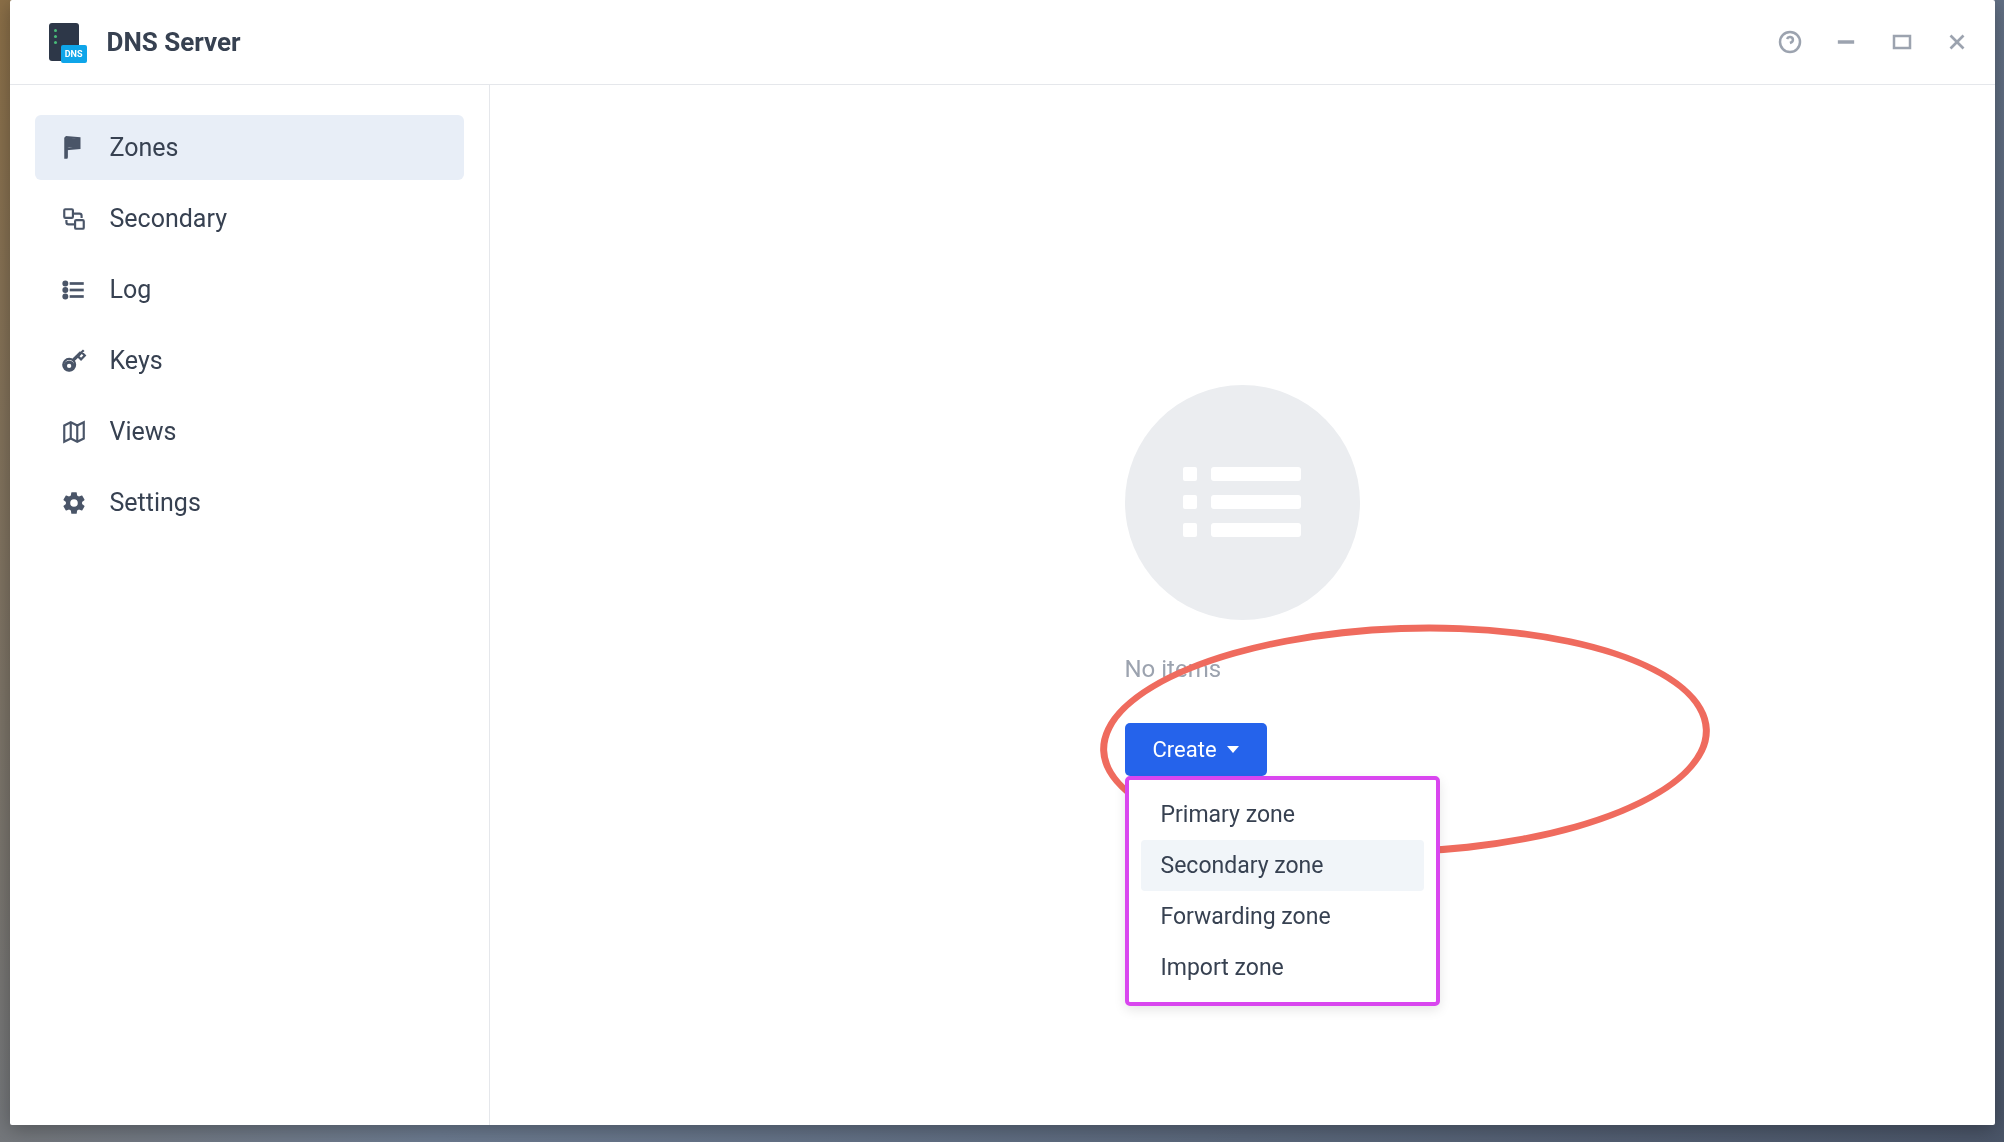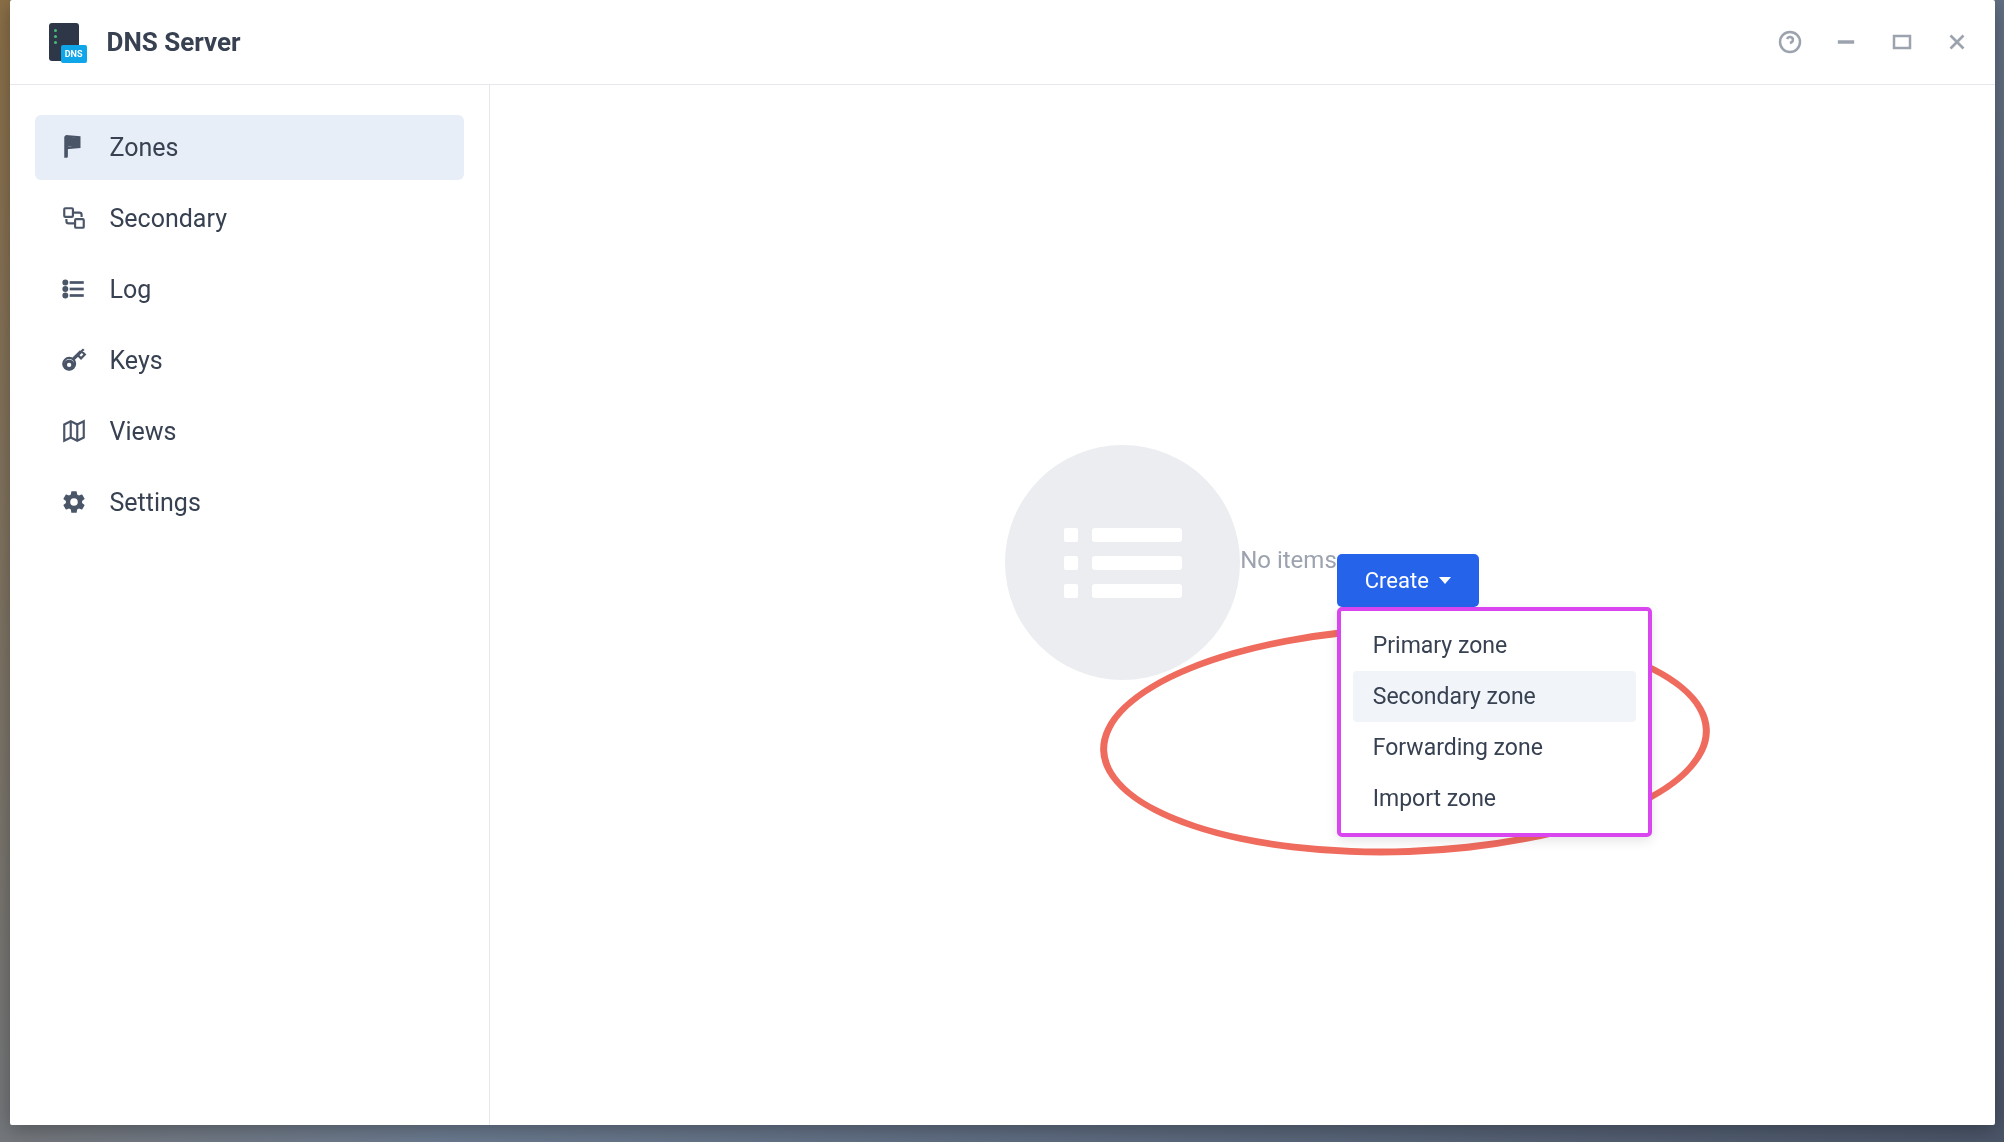--- a/index.html
+++ b/index.html
@@ -106,21 +106,21 @@
     }
     
     .sidebar {
       width: 480px;
       border-right: 1px solid #e5e7eb;
       padding: 30px 25px;
     }
     
     .sidebar-item {
       display: flex;
-      align-items: flex-start;
+      align-items: flex-end;
       padding: 18px 25px;
       border-radius: 6px;
       cursor: pointer;
       margin-bottom: 6px;
     }
     
     .sidebar-item.active {
       background: #e8eef7;
     }
     
@@ -143,22 +143,22 @@
       flex: 1;
       display: flex;
       flex-direction: column;
       align-items: center;
       justify-content: center;
       position: relative;
     }
     
     .empty-state {
       display: flex;
-      flex-direction: row;
-      align-items: center;
+      flex-direction: column;
+      align-items: flex-start;
       position: relative;
       margin-top: -50px;
     }
     
     .empty-icon {
       width: 235px;
       height: 235px;
       background: #ebedf0;
       border-radius: 50%;
       display: flex;

